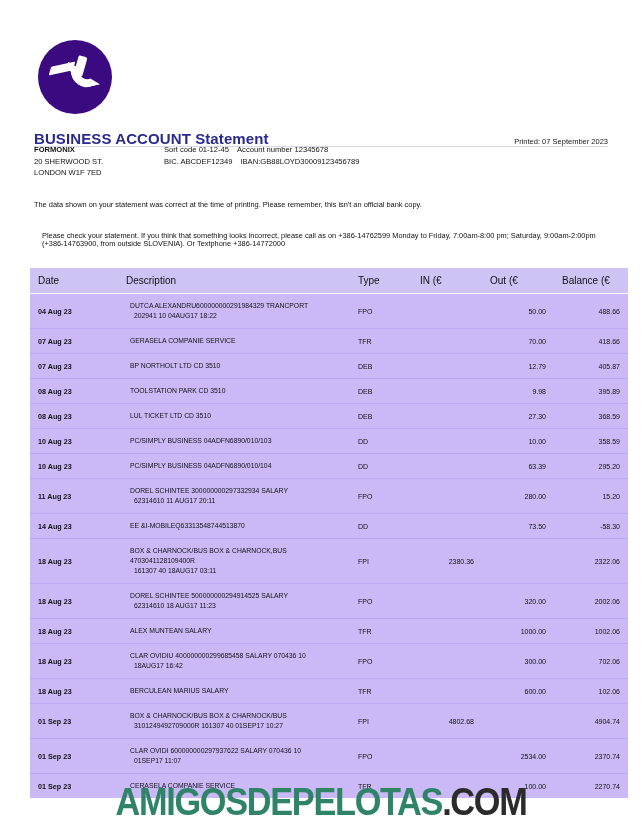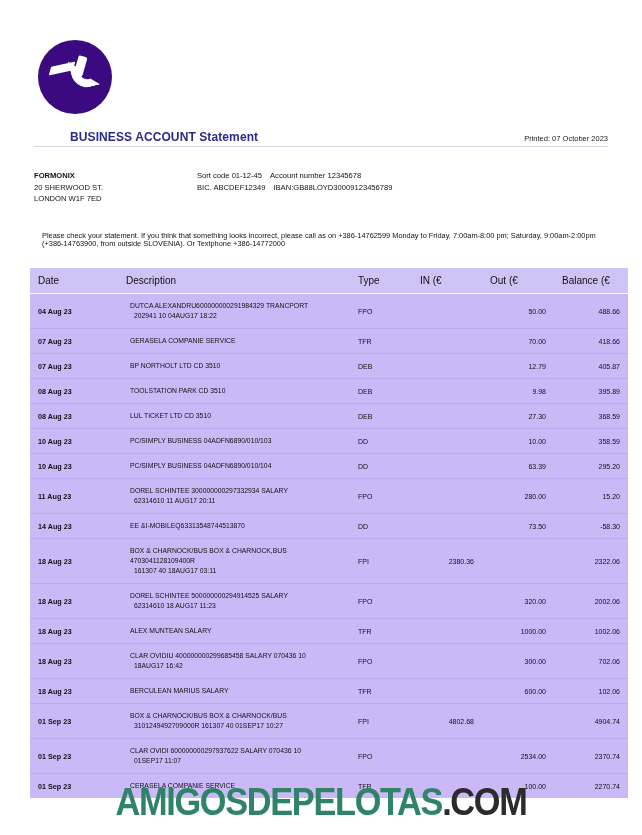--- a/index.html
+++ b/index.html
@@ -87,47 +87,45 @@
   .title-bar {
     position: absolute;
     left: 34px;
     top: 130px;
     width: 574px;
     display: flex;
     justify-content: space-between;
     align-items: baseline;
   }
   .stmt-title {
-    font-size: 12px;
+    font-size: 15px;
     font-weight: bold;
     color: #2a2a8c;
     letter-spacing: 0.1px;
-    margin-left: 36px;
   }
   .printed {
     font-size: 7.5px;
     color: #1a1a1a;
   }
   .title-rule {
     position: absolute;
     left: 34px;
     top: 146px;
     width: 574px;
     height: 1px;
     background: #d8d8e4;
   }
 
   
   .info-block {
     position: absolute;
     left: 34px;
-    top: 170px;
+    top: 144px;
     width: 574px;
     display: flex;
-    gap: 33px;
   }
   .addr {
     width: 130px;
     font-size: 7.6px;
     line-height: 11.5px;
     color: #111;
   }
   .addr .name { font-weight: bold; }
   .acct {
     font-size: 7.6px;
@@ -240,21 +238,21 @@
   <div class="logo-row">
     <span class="logo-mark">
       <span class="slash"></span>
       <span class="hook"></span>
       <span class="hook2"></span>
     </span>
   </div>
 
   <div class="title-bar">
     <span class="stmt-title">BUSINESS ACCOUNT Statement</span>
-    <span class="printed">Printed: 07 October 2023</span>
+    <span class="printed">Printed: 07 September 2023</span>
   </div>
   <div class="title-rule"></div>
 
   <div class="info-block">
     <div class="addr">
       <div class="name">FORMONIX</div>
       <div>20 SHERWOOD ST.</div>
       <div>LONDON W1F 7ED</div>
     </div>
     <div class="acct">
@@ -263,20 +261,21 @@
         <span>01-12-45</span><span class="sep"></span><span>Account number</span>
         <span>12345678</span>
       </div>
       <div>
         <span>BIC.</span>
         <span>ABCDEF12349</span><span class="sep"></span><span>IBAN:</span><span>GB88LOYD30009123456789</span>
       </div>
     </div>
   </div>
 
+  <div class="note1">The data shown on your statement was correct at the time of printing. Please remember, this isn't an official bank copy.</div>
   <div class="note2">Please check your statement. If you think that something looks incorrect, please call as on +386-14762599 Monday to Friday, 7:00am-8:00 pm; Saturday, 9:00am-2:00pm (+386-14763900, from outside SLOVENIA). Or Textphone +386-14772000</div>
 
   <div class="table-wrap">
     <table class="stmt">
       <colgroup>
         <col class="c-date">
           <col class="c-desc">
           <col class="c-type">
         <col class="c-in">
           <col class="c-out">

